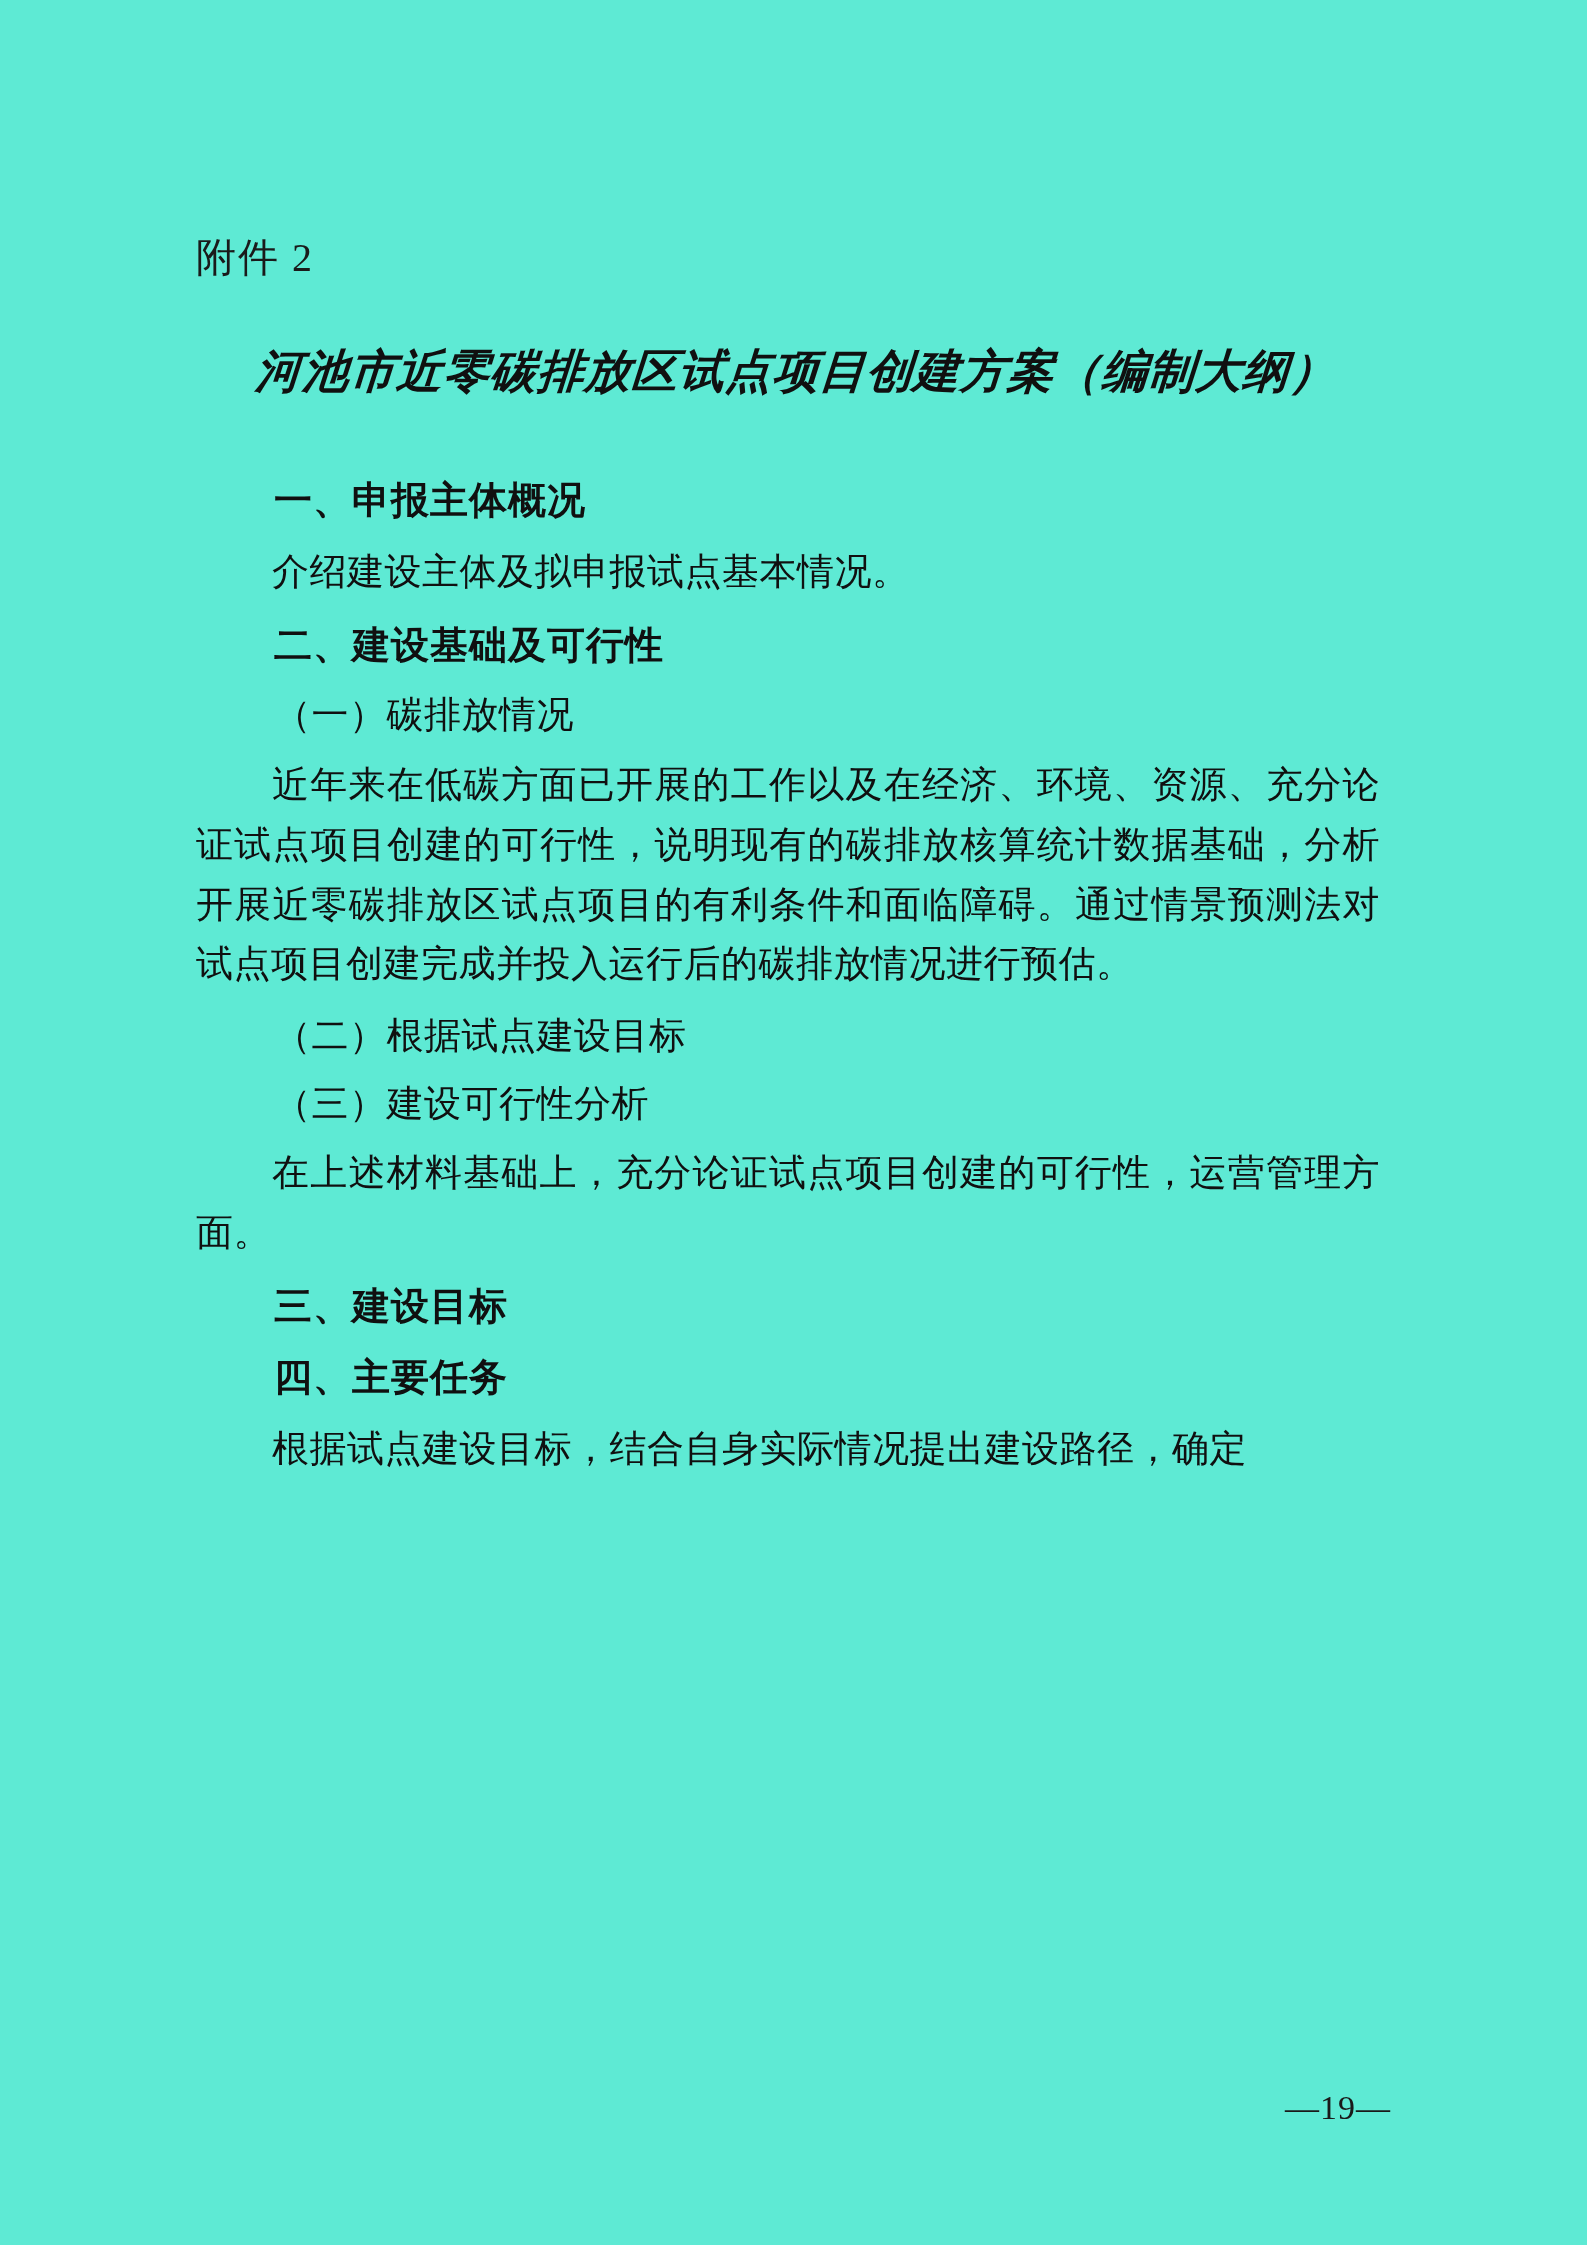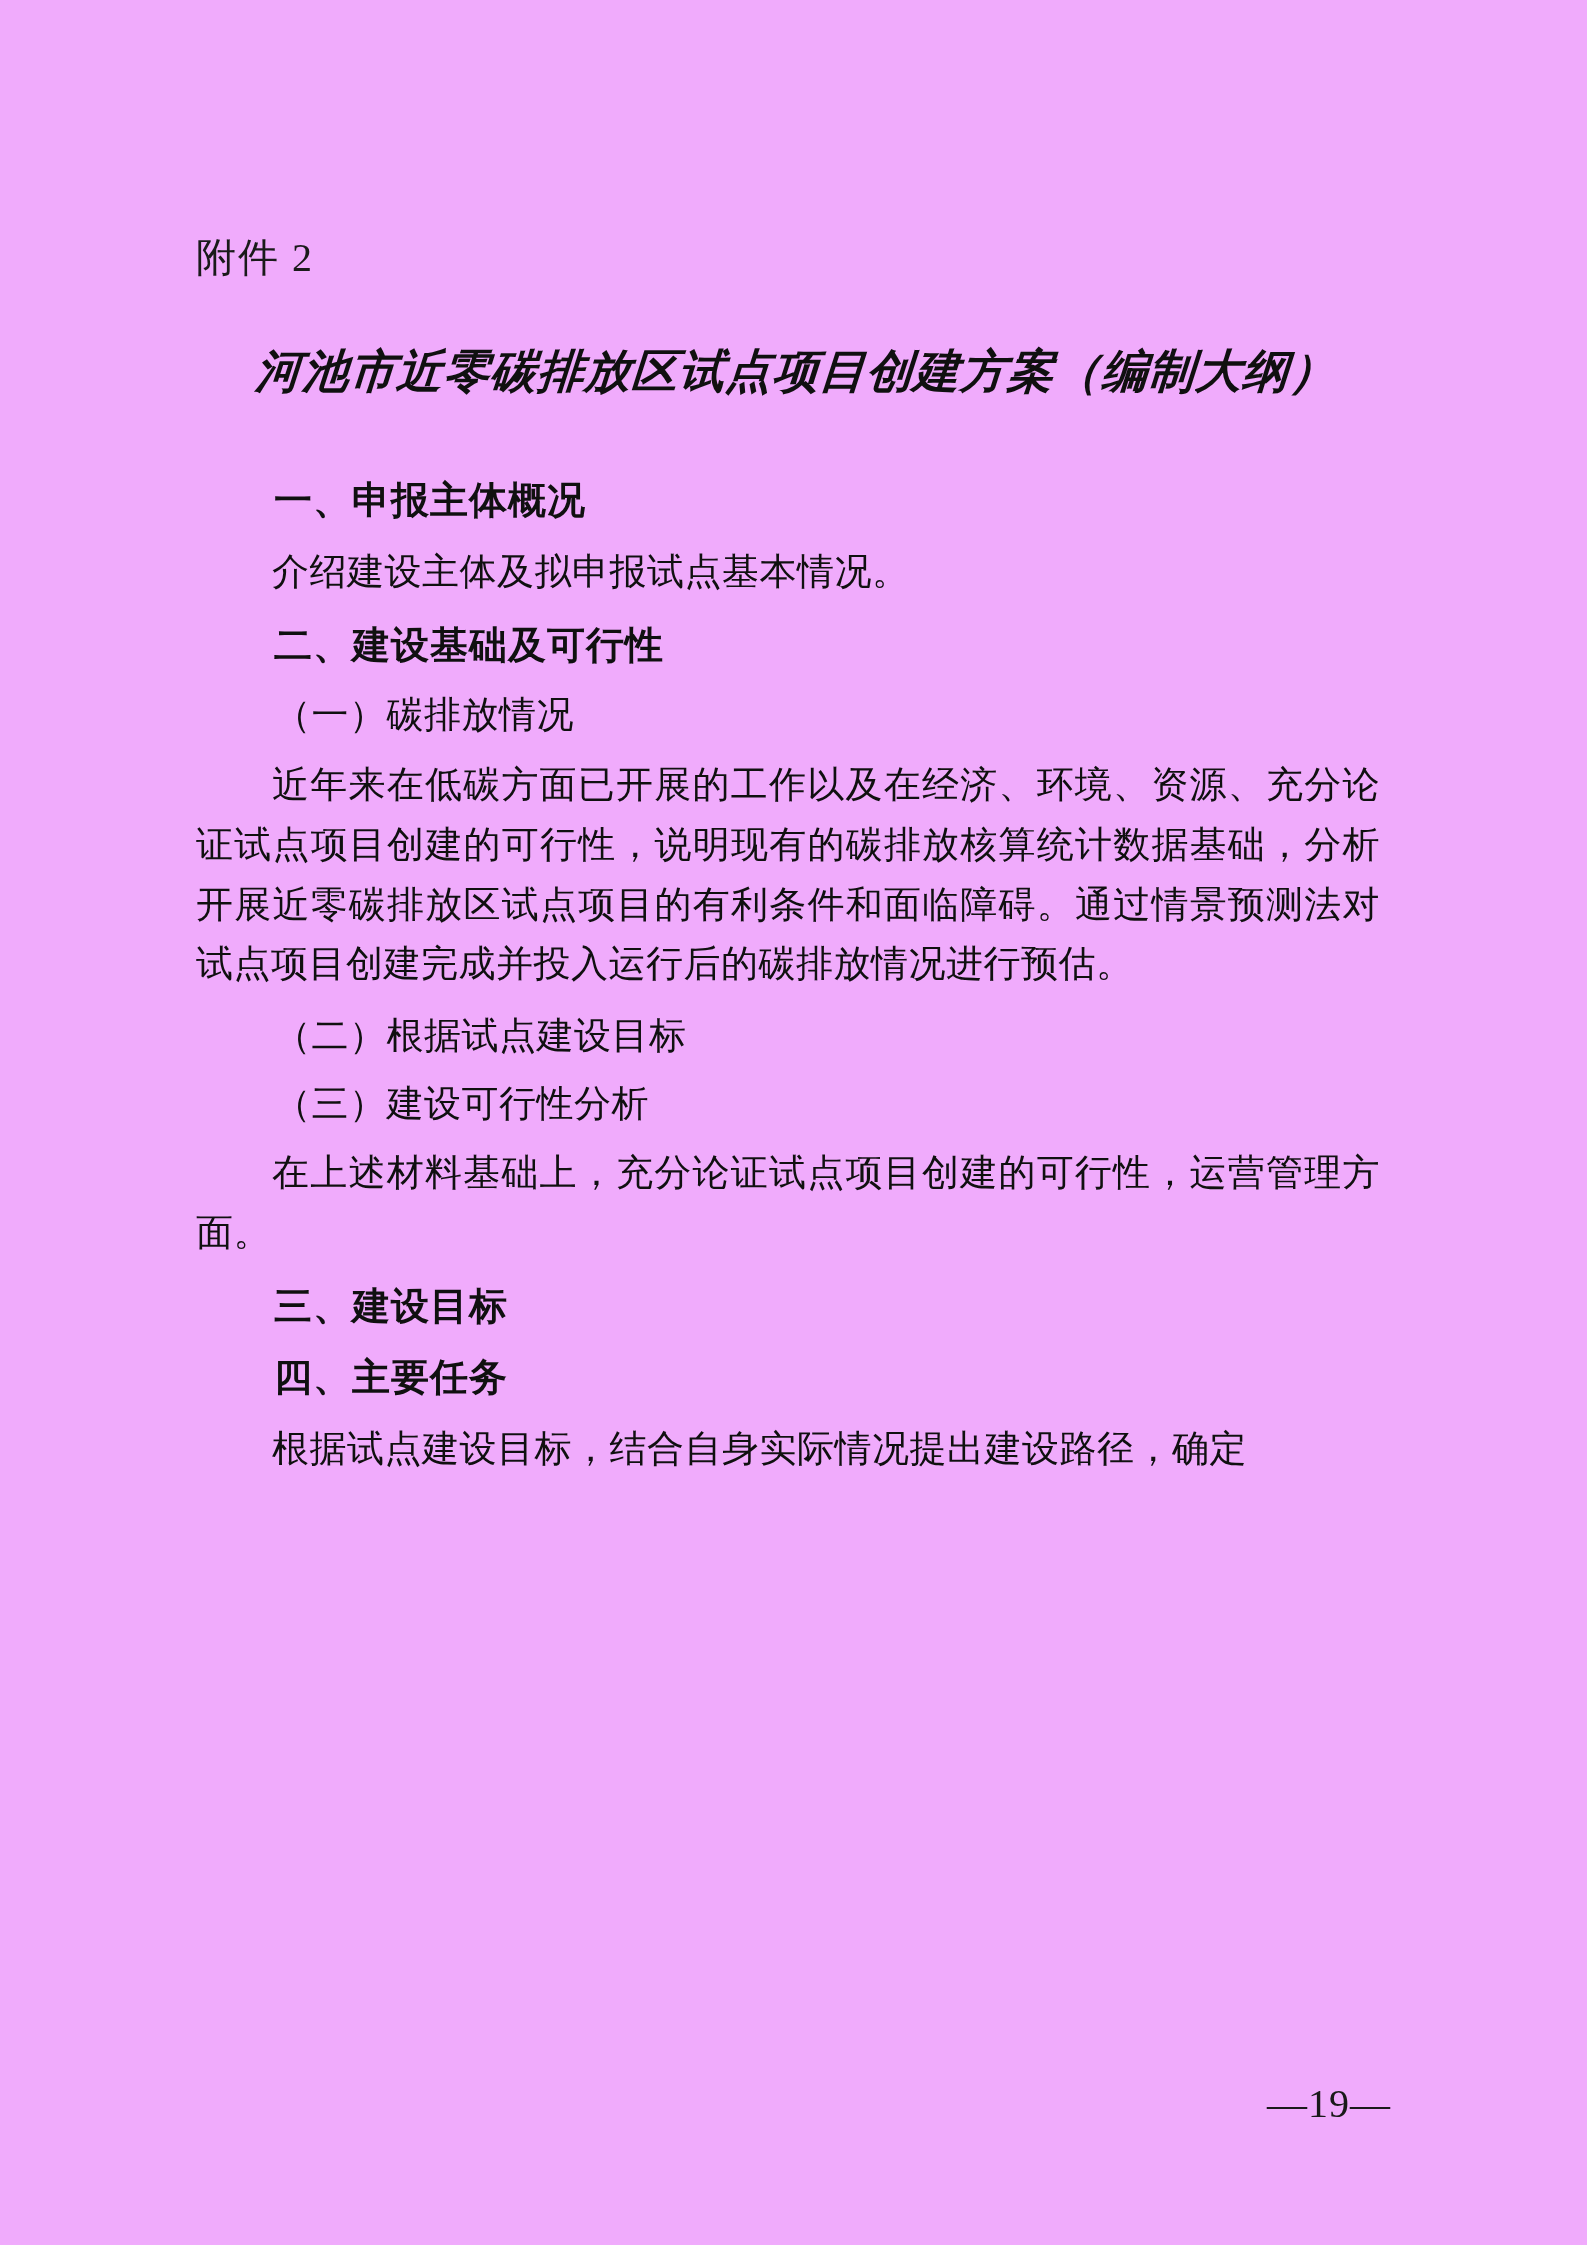--- a/index.html
+++ b/index.html
@@ -8,21 +8,21 @@
     background: #ffffff;
   }
   body {
     font-family: "DejaVu Serif", serif;
     color: #111111;
   }
   .page {
     position: relative;
     width: 1587px;
     height: 2245px;
-    background: #f0abfc;
+    background: #5eead4;
     box-sizing: border-box;
     overflow: hidden;
   }
   .content {
     position: absolute;
     left: 196px;
     top: 230px;
     width: 1200px;
   }
   .attachment-label {
@@ -71,21 +71,21 @@
     text-align: justify;
     text-justify: inter-ideograph;
     text-indent: 76px;
     letter-spacing: 0.5px;
   }
   .page-number {
     position: absolute;
     right: 196px;
     bottom: 118px;
     font-family: "Liberation Serif", serif;
-    font-size: 40px;
+    font-size: 34px;
     color: #1a1a1a;
     letter-spacing: 1px;
     text-align: center;
   }
 </style>
 </head>
 <body>
 
 <div class="page">
 

